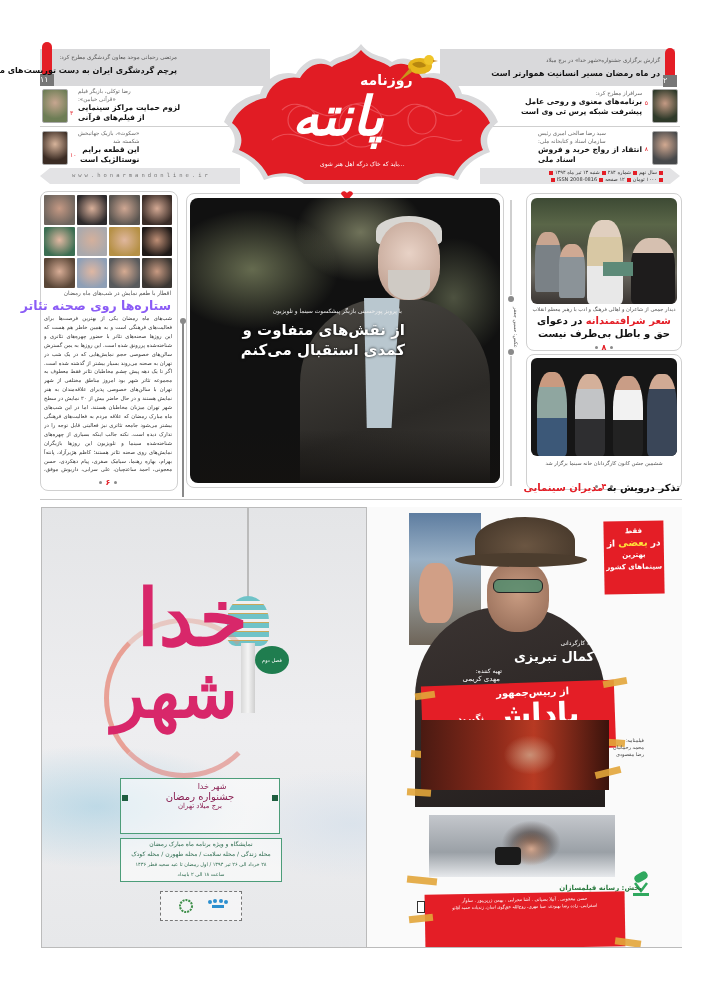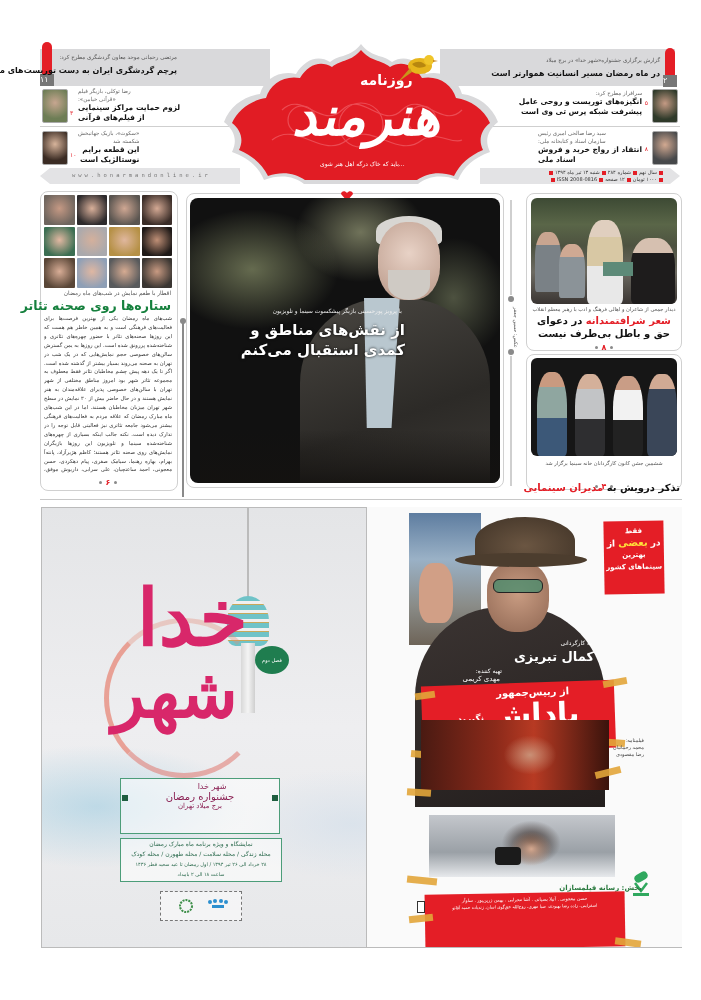--- a/index.html
+++ b/index.html
@@ -33,21 +33,21 @@
   .logo-ruz { position: absolute; left: 138px; top: 32px; font-size: 14px; font-weight: bold; color: #fff; }
   .logo-ramazan { position: absolute; left: 200px; top: 96px; font-size: 9px; color: #fff; font-style: italic; }
   .logo-slogan { position: absolute; left: 98px; top: 120px; font-size: 6px; color: #fff; white-space: nowrap; }
 
   
   .card { position: absolute; background: #fff; border: 1px solid #d0d0d0; border-radius: 8px; }
   .grid-photos { position: absolute; left: 44px; top: 195px; width: 128px; height: 93px; display: grid; grid-template-columns: repeat(4, 1fr); grid-template-rows: repeat(3, 1fr); gap: 2px; }
   .grid-photos div { border-radius: 1px; }
 
   .art-kicker { font-size: 5.8px; color: #555; white-space: nowrap; }
-  .art-title { font-size: 12px; font-weight: bold; color: #15803d; white-space: nowrap; }
+  .art-title { font-size: 12px; font-weight: bold; color: #8b5cf6; white-space: nowrap; }
   .body-text { font-size: 5.3px; line-height: 8.9px; color: #333; text-align: justify; }
   .page-dot { font-size: 8px; color: #e41e26; font-weight: bold; text-align: center; }
   .page-dot .d { display: inline-block; width: 3px; height: 3px; background: #8a8a8a; border-radius: 50%; vertical-align: middle; margin: 0 4px; }
 
   .main-photo { position: absolute; left: 190px; top: 198px; width: 310px; height: 285px; border-radius: 8px; overflow: hidden;
      background:
        radial-gradient(ellipse 40% 30% at 20% 25%, rgba(170,180,130,0.55), transparent 70%),
        radial-gradient(ellipse 30% 25% at 55% 12%, rgba(190,195,150,0.55), transparent 70%),
        radial-gradient(ellipse 25% 30% at 85% 35%, rgba(150,160,120,0.45), transparent 70%),
        #111; }
@@ -143,21 +143,21 @@
       <div class="t-head">این قطعه برایم</div>
       <div class="t-head">نوستالژیک است</div>
     </div>
   </div>
 
   <div class="teaser" style="left:490px; top:87px; width:190px;">
     <div class="thumb" style="right:2px; top:2px; background:radial-gradient(circle at 50% 42%, #c49a84, #2f3a2a 72%);"></div>
     <div class="t-num" style="right:32px; top:12px;">۵</div>
     <div class="abs" style="right:38px; top:2px; text-align:right;">
       <div class="t-kicker">سرافراز مطرح کرد:</div>
-      <div class="t-head">انگیزه‌های توریست و روحی عامل</div>
+      <div class="t-head">برنامه‌های معنوی و روحی عامل</div>
       <div class="t-head">پیشرفت شبکه پرس تی وی است</div>
     </div>
   </div>
   <div class="teaser" style="left:490px; top:129px; width:190px; border-bottom:none;">
     <div class="thumb" style="right:2px; top:2px; background:radial-gradient(circle at 50% 40%, #d2a991, #46484a 72%);"></div>
     <div class="t-num" style="right:32px; top:16px;">۸</div>
     <div class="abs" style="right:38px; top:0; text-align:left;">
       <div class="t-kicker">سید رضا صالحی امیری رئیس</div>
       <div class="t-kicker">سازمان اسناد و کتابخانه ملی:</div>
       <div class="t-head">انتقاد از رواج خرید و فروش</div>
@@ -182,21 +182,21 @@
       <path d="M139 10 C149 22 158 19 168 27 C180 20 192 25 200 38 C216 35 230 44 234 58 C248 60 262 69 268 83 C259 90 256 100 261 110 C247 116 238 124 232 136 C218 131 205 133 195 140 L83 140 C73 133 60 131 46 136 C40 124 31 116 17 110 C22 100 19 90 10 83 C16 69 30 60 44 58 C48 44 62 35 78 38 C86 25 98 20 110 27 C120 19 129 22 139 10 Z" fill="#e11c24"></path>
       <g fill="none" stroke="#f06068" stroke-width="1.2" opacity="0.7">
         <path d="M60 70 C80 50 100 90 120 70 C140 50 160 90 180 70 C200 50 220 90 240 70"></path>
         <path d="M50 100 C75 80 100 120 125 100 C150 80 175 120 200 100 C215 90 230 105 240 100"></path>
         <circle cx="139" cy="85" r="22"></circle>
         <circle cx="80" cy="80" r="14"></circle>
         <circle cx="200" cy="80" r="14"></circle>
       </g>
     </svg>
     <div class="logo-ruz">روزنامه</div>
-    <div class="logo-word">هنرمند</div>
+    <div class="logo-word">پانته</div>
     <div class="logo-ramazan"></div>
     <div class="logo-slogan">...باید که خاک درگه اهل هنر شوی</div>
     <svg width="40" height="34" viewBox="0 0 40 34" style="position:absolute; left:176px; top:12px;">
       <ellipse cx="22" cy="14" rx="12" ry="8" fill="#e6b51c"></ellipse>
       <circle cx="31" cy="8" r="5" fill="#f0c52a"></circle>
       <path d="M35 8 L40 9 L35 10 Z" fill="#c7871a"></path>
       <path d="M12 16 L0 30 L14 20 Z" fill="#c9961a"></path>
       <path d="M14 12 C20 8 26 10 28 14 C24 16 18 17 14 12 Z" fill="#b7870f"></path>
     </svg>
   </div>
@@ -233,21 +233,21 @@
 </div>
 <div class="main-photo">
   <div class="man-body"></div>
   <div class="man-shirt"></div>
   <div class="man-hair"></div>
   <div class="man-head"></div>
   <div class="man-beard"></div>
   <div class="abs" style="left:10px; top:232px; width:300px; height:55px; background:linear-gradient(180deg, transparent, rgba(20,18,16,0.9));"></div>
   <div class="main-kicker">با پرویز پورحسینی بازیگر پیشکسوت سینما و تلویزیون</div>
   <div class="main-title">
-    <div>از نقش‌های مناطق و</div>
+    <div>از نقش‌های متفاوت و</div>
     <div>کمدی استقبال می‌کنم</div>
   </div>
 </div>
 
 <div class="vdot" style="left:508px; top:296px;"></div>
 <div class="side-caption" style="left:509px; top:304px; height:44px;">عکس: حسین جعفر</div>
 <div class="vdot" style="left:508px; top:349px;"></div>
 <div class="vline" style="left:510px; top:200px; height:95px; background:#cfcfcf;"></div>
 <div class="vline" style="left:510px; top:356px; height:130px; background:#cfcfcf;"></div>
 

